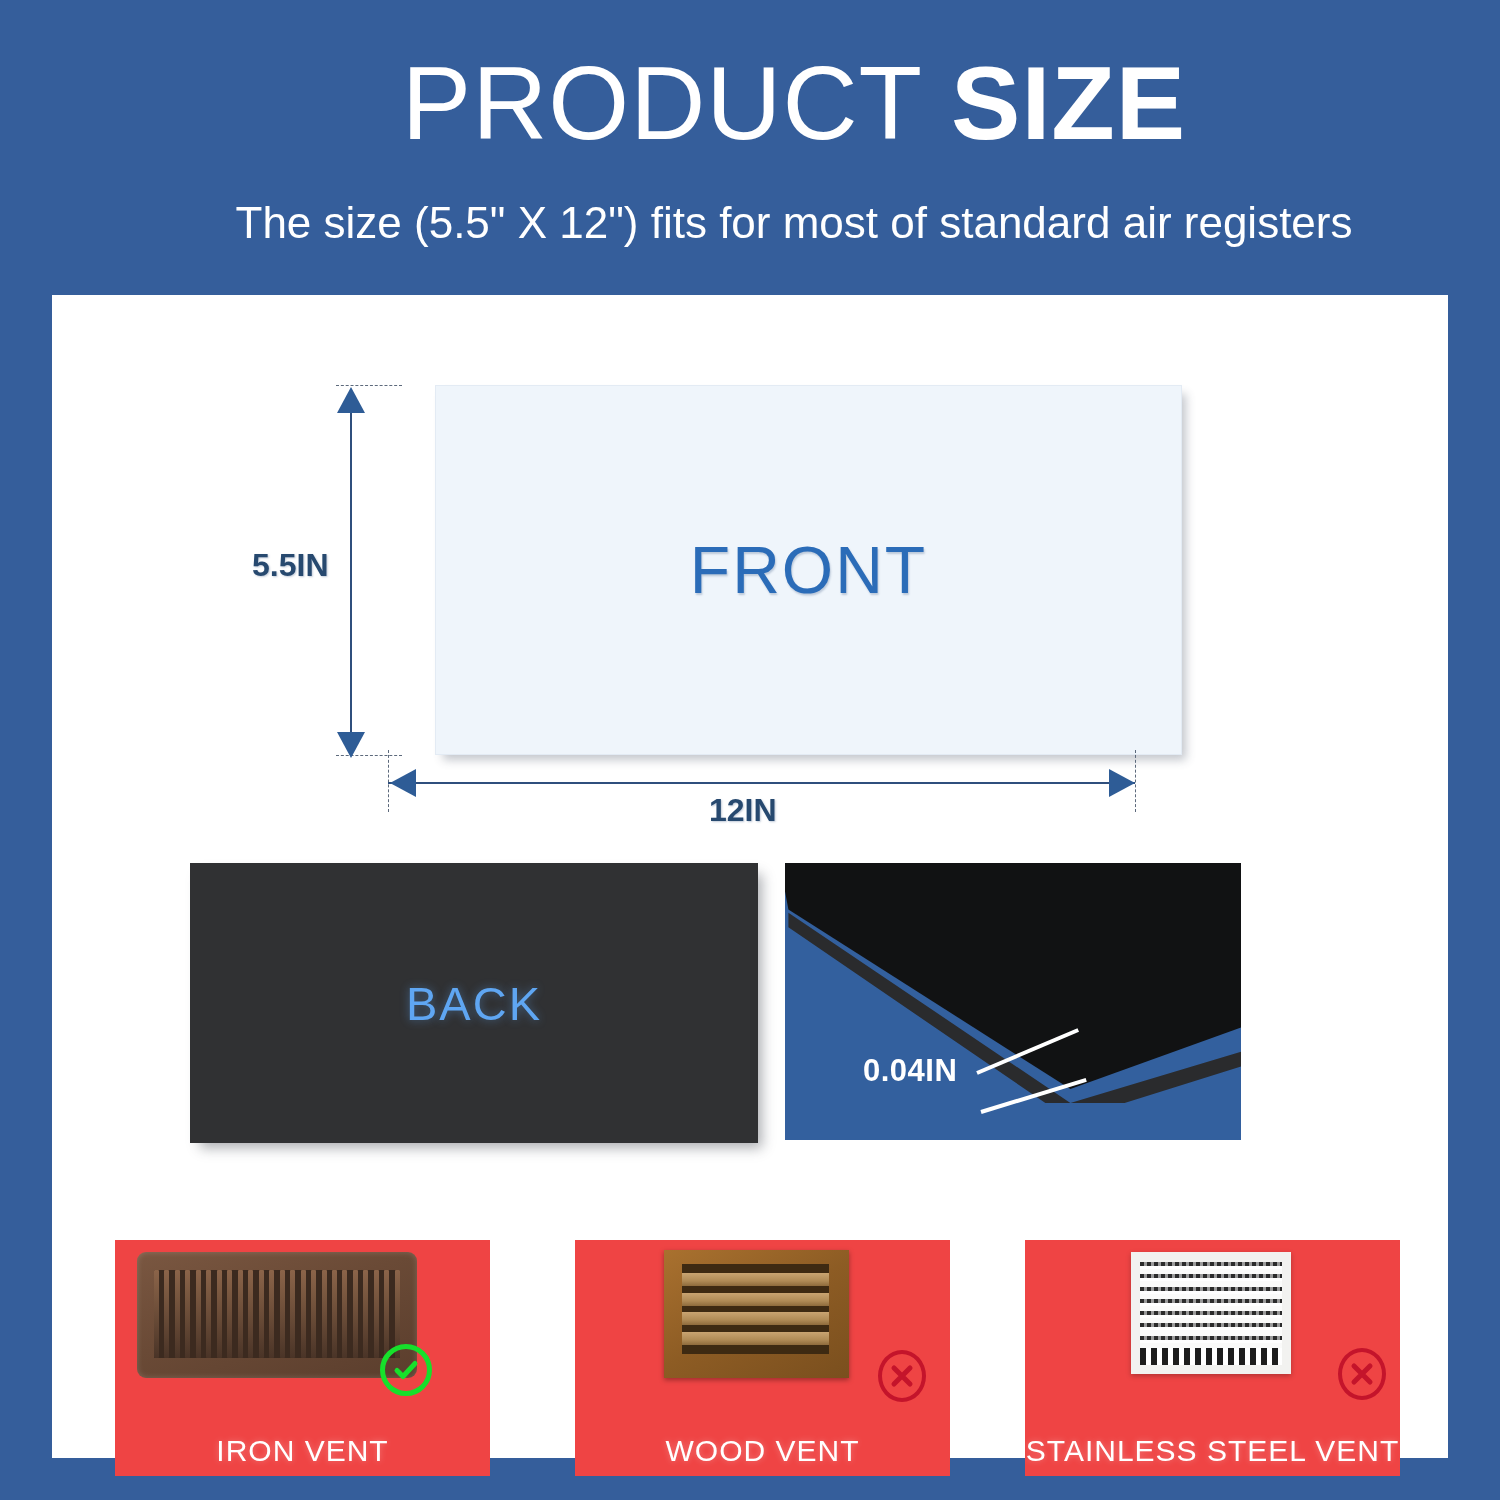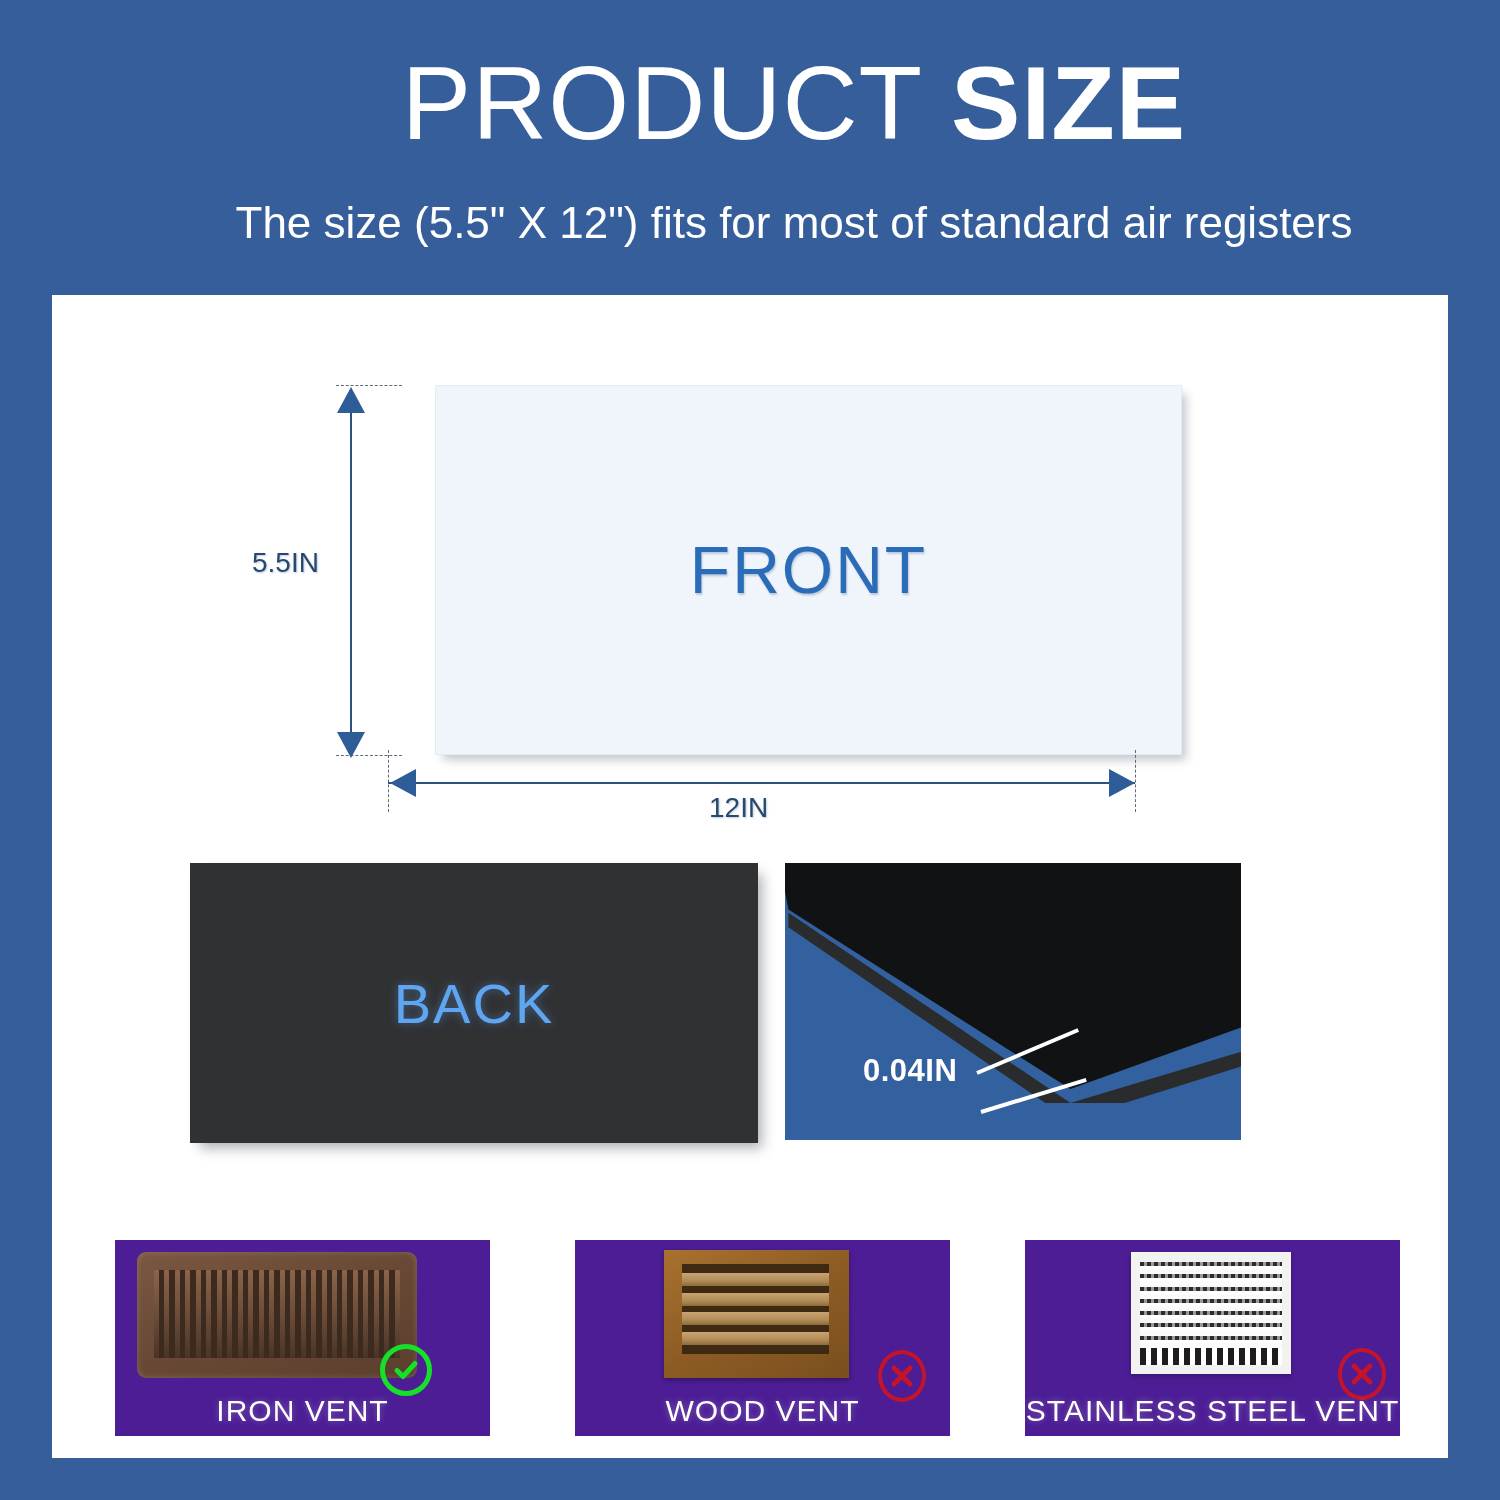--- a/index.html
+++ b/index.html
@@ -134,22 +134,22 @@
     border-bottom: 14px solid transparent;
     border-right: 26px solid #2E5C96;
   }
   .arrow-right {
     border-top: 14px solid transparent;
     border-bottom: 14px solid transparent;
     border-left: 26px solid #2E5C96;
   }
   .dim-label {
     position: absolute;
-    font-size: 28px;
-    font-weight: 400;
+    font-size: 32px;
+    font-weight: 700;
     color: #27496F;
     letter-spacing: 0px;
     white-space: nowrap;
     text-shadow: 1px 1px 2px rgba(120,140,170,0.45);
   }
   .dim-h-line {
     position: absolute;
     left: 336px;
     top: 487px;   
     width: 747px;
@@ -167,21 +167,21 @@
     background: #303133;
     box-shadow: 7px 8px 12px -3px rgba(50,55,65,0.40);
   }
   .back-label {
     position: absolute;
     left: 0; top: 0;
     width: 100%; height: 100%;
     display: flex;
     align-items: center;
     justify-content: center;
-    font-size: 56px;
+    font-size: 47px;
     font-weight: 400;
     letter-spacing: 2px;
     color: #5FA6F2;
     text-shadow: 0 0 10px rgba(95,166,242,0.45);
   }
 
   
   .thick-panel {
     position: absolute;
     left: 733px;   
@@ -231,22 +231,22 @@
     position: absolute;
     left: 0;
     top: 945px;  
     width: 1396px;
     height: 196px;
   }
   .card {
     position: absolute;
     top: 0;
     width: 375px;
-    height: 196px;
-    background: #4c1d95;
+    height: 236px;
+    background: #ef4444;
     overflow: hidden;
   }
   .card-1 { left: 63px; }   
   .card-2 { left: 523px; }  
   .card-3 { left: 973px; }  
 
   .card-label {
     position: absolute;
     left: 0;
     bottom: 8px;

